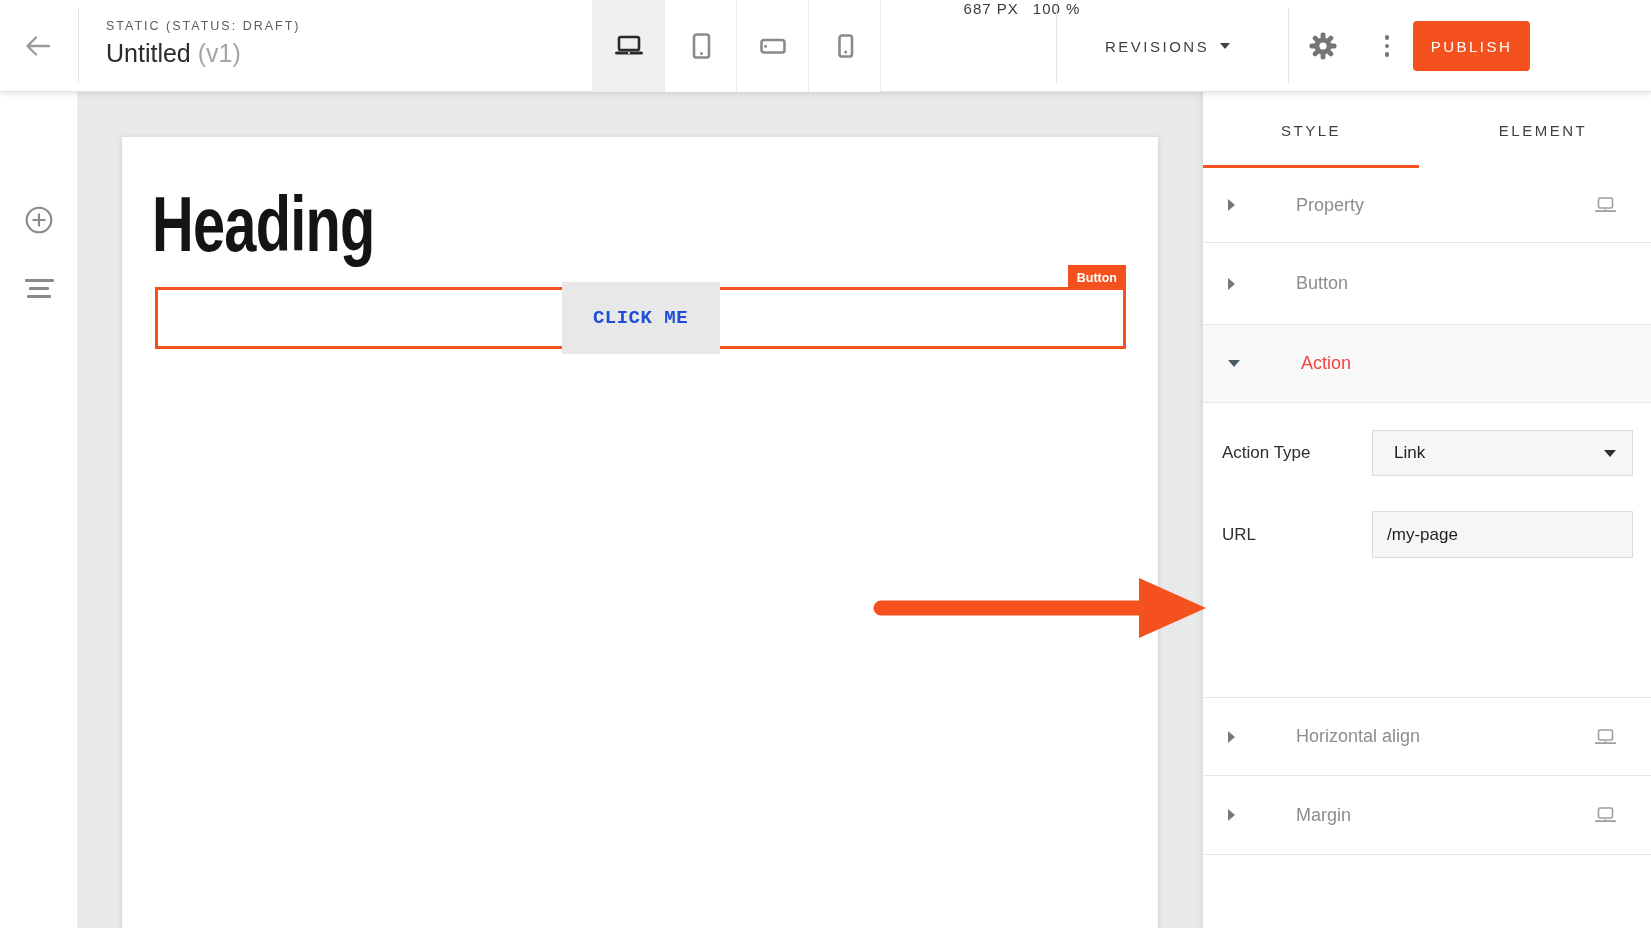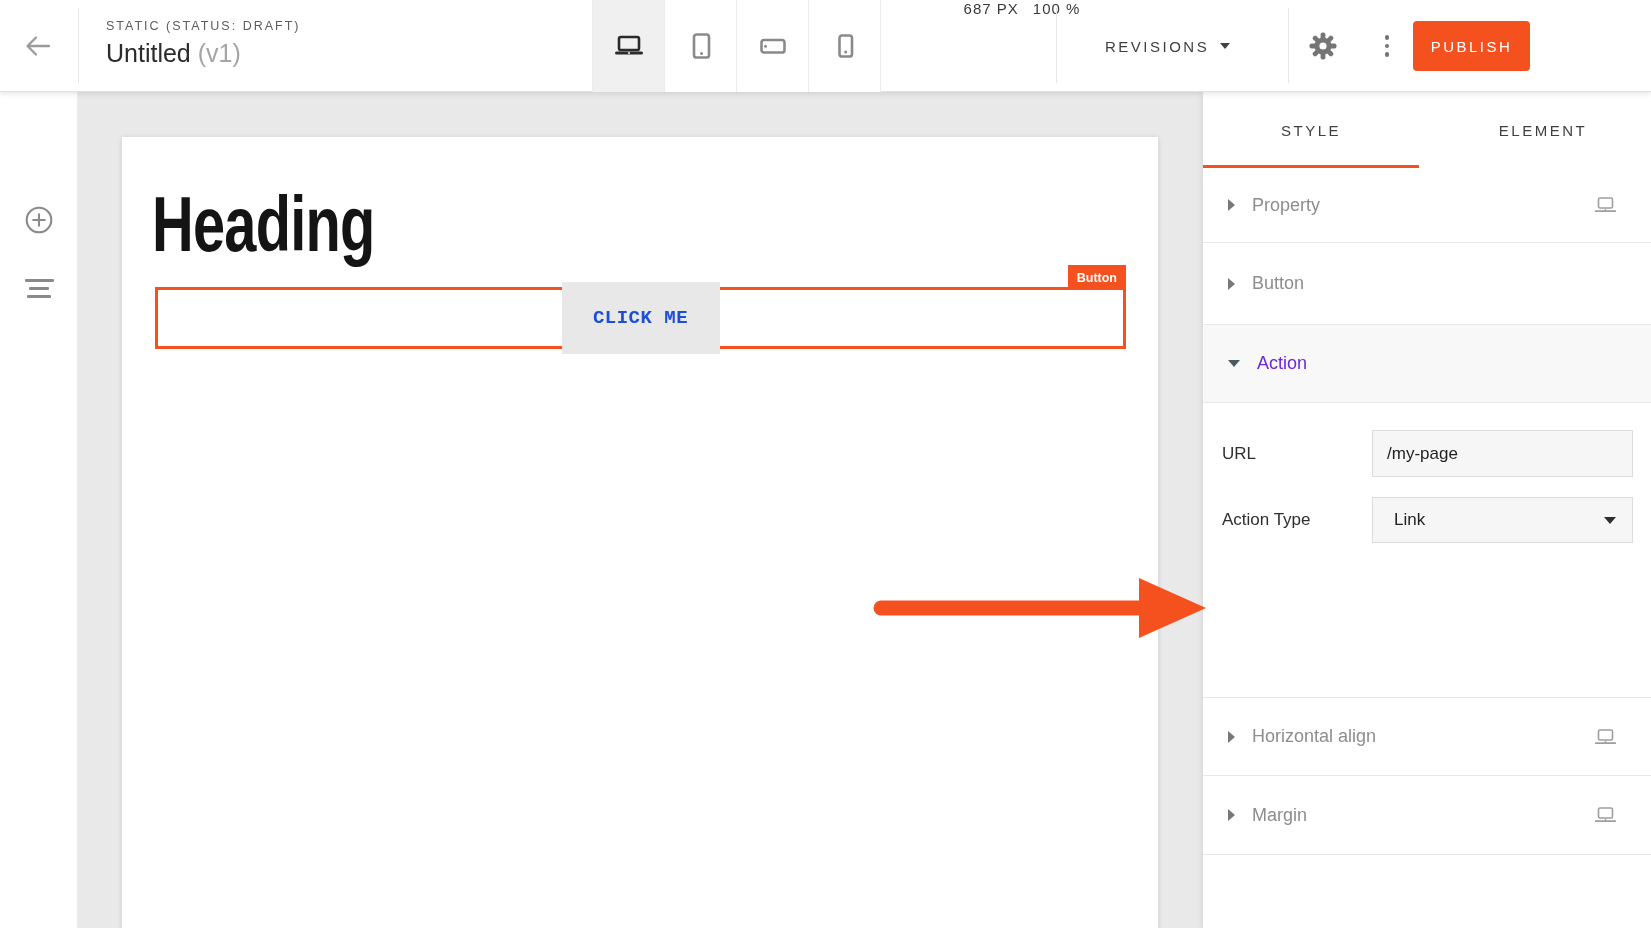--- a/index.html
+++ b/index.html
@@ -67,33 +67,33 @@
   .anno-arrow { position:absolute; left:868px; top:571px; width:340px; height:74px; z-index:40; pointer-events:none; }
 
   
   .panel { position:absolute; right:0; top:92px; width:448px; bottom:0; background:#fff;
            box-shadow:-2px 0 6px rgba(0,0,0,.07); z-index:6; }
   .panel-tabs { display:flex; height:76px;gap:16px; }
   .panel-tab { flex:1; position:relative; display:flex; align-items:center; justify-content:center;
                font-size:15px; letter-spacing:2.5px; color:#3f3f3f; cursor:pointer; }
   .panel-tab.active::after { content:""; position:absolute; left:0; right:0; bottom:0; height:3px; background:#f4511e; }
 
-  .sec-row { display:flex; align-items:center; padding:0 34px 0 25px; border-bottom:1px solid #e7e7e7; cursor:pointer; }
+  .sec-row { display:flex; align-items:center; padding:0 34px 0 25px; border-bottom:1px solid #e7e7e7; cursor:pointer;gap:44px; }
   .sec-label { margin-left:17px; font-size:18px; color:#8d8d8d; }
   .tri-right { width:0; height:0; border-top:6px solid transparent; border-bottom:6px solid transparent;
                border-left:7px solid #787878; }
   .tri-down { width:0; height:0; border-left:6px solid transparent; border-right:6px solid transparent;
               border-top:7px solid #4b5b63; }
   .sec-spacer { flex:1; }
   .row-property { height:75px; }
   .row-button { height:82px; }
   .row-halign { height:79px; border-top:1px solid #e7e7e7; }
   .row-margin { height:79px; }
   .sec-header-open { height:78px; background:#f8f8f8; border-bottom:1px solid #e7e7e7; }
-  .sec-header-open .sec-label { color:#6d28d9; }
+  .sec-header-open .sec-label { color:#ef4444; }
 
   .action-body { height:294px; padding:27px 18px 0 19px; }
   .field-row { display:flex; align-items:center; }
   .field-row.r1 { margin-bottom:35px; }
   .field-row.r2 { margin-bottom:20px; }
   .field-label { width:150px; font-size:17px; color:#2e2e2e; flex:none; }
   .select-box { flex:1; height:46px; background:#f6f6f6; border:1px solid #dcdcdc; display:flex;
                 align-items:center; padding:0 16px 0 21px; font-size:17px; color:#1f1f1f; cursor:pointer; }
   .select-box .sel-spacer { flex:1; }
   .select-caret { width:0; height:0; border-left:6px solid transparent; border-right:6px solid transparent;
@@ -246,34 +246,34 @@
       <span class="sec-spacer"></span>
     </div>
 
     <div class="sec-row sec-header-open">
       <span class="tri-down"></span>
       <span class="sec-label">Action</span>
       <span class="sec-spacer"></span>
     </div>
 
     <div class="action-body">
-      <div class="field-row r2">
-        <span class="field-label">URL</span>
-        <input class="text-input" type="text" value="/my-page" style="">
-      </div>
-
       <div class="field-row r1">
         <span class="field-label">Action Type</span>
         <div class="select-box">
           <span>Link</span>
           <span class="sel-spacer"></span>
           <span class="select-caret"></span>
         </div>
       </div>
 
+      <div class="field-row r2">
+        <span class="field-label">URL</span>
+        <input class="text-input" type="text" value="/my-page" style="">
+      </div>
+
     </div>
 
     <div class="sec-row row-halign">
       <span class="tri-right"></span>
       <span class="sec-label">Horizontal align</span>
       <span class="sec-spacer"></span>
       <svg class="resp-icon" width="23" height="18" viewBox="0 0 23 18">
         <rect x="4.5" y="2" width="14" height="10" rx="1.5" fill="none" stroke="#9e9e9e" stroke-width="1.6"></rect>
         <path d="M1.8 15.2 h19.4" stroke="#9e9e9e" stroke-width="1.8" stroke-linecap="round"></path>
         <circle cx="11.5" cy="14" r="0.9" fill="#9e9e9e"></circle>

